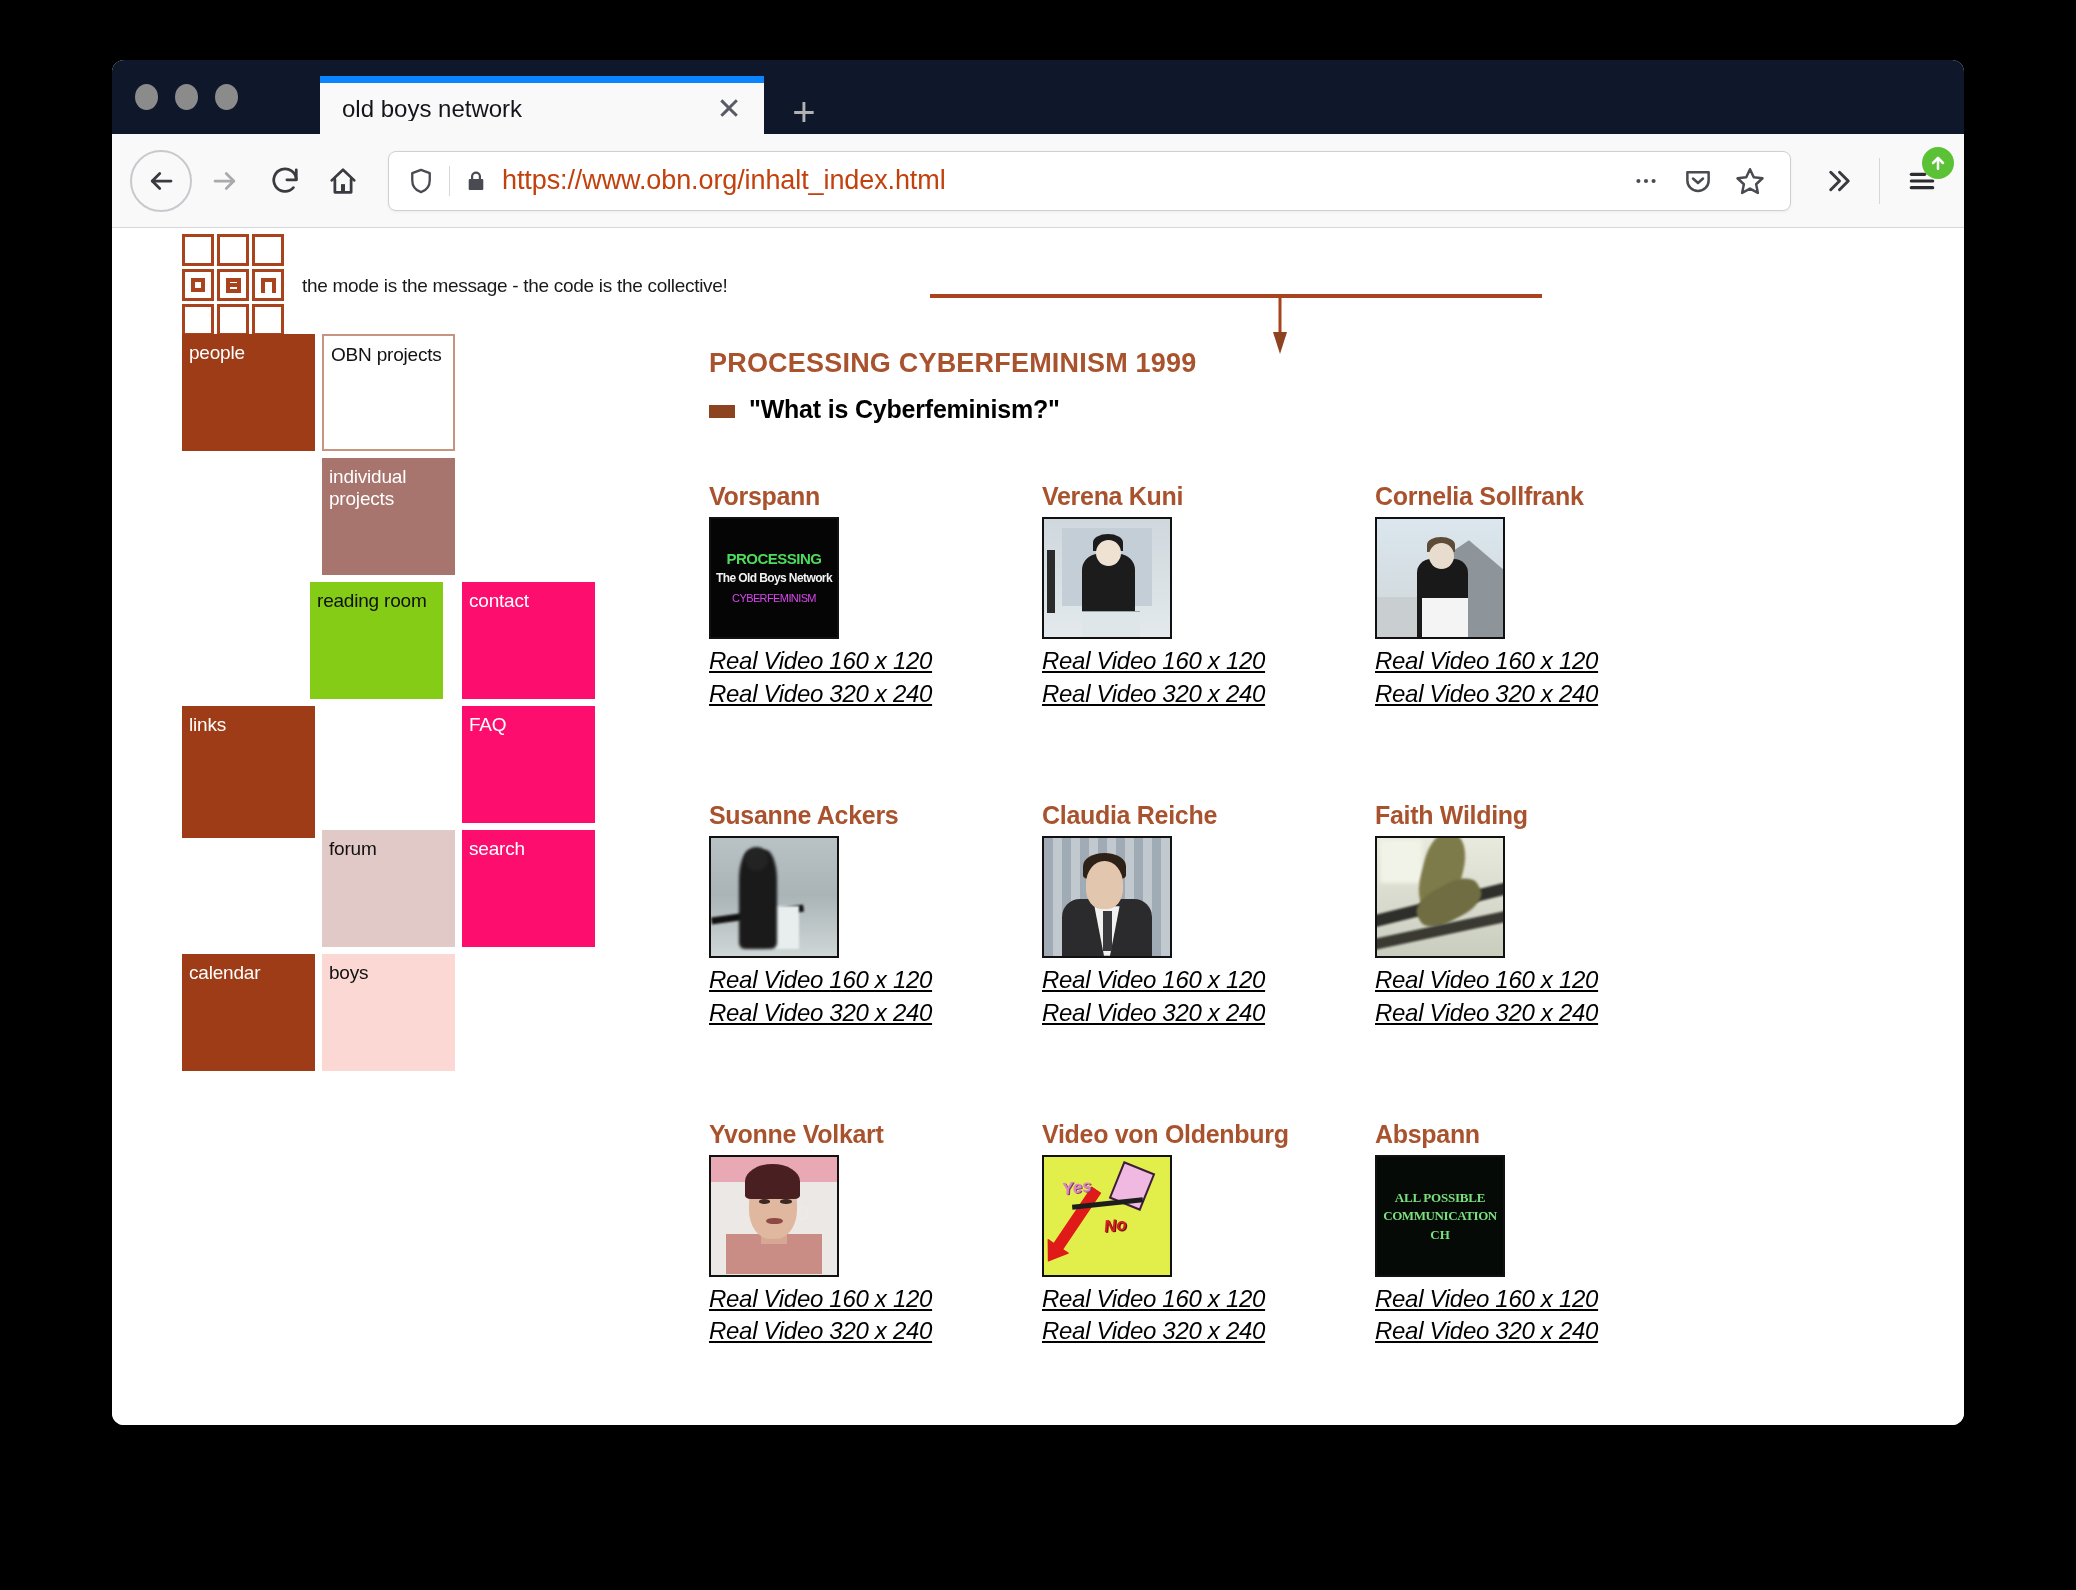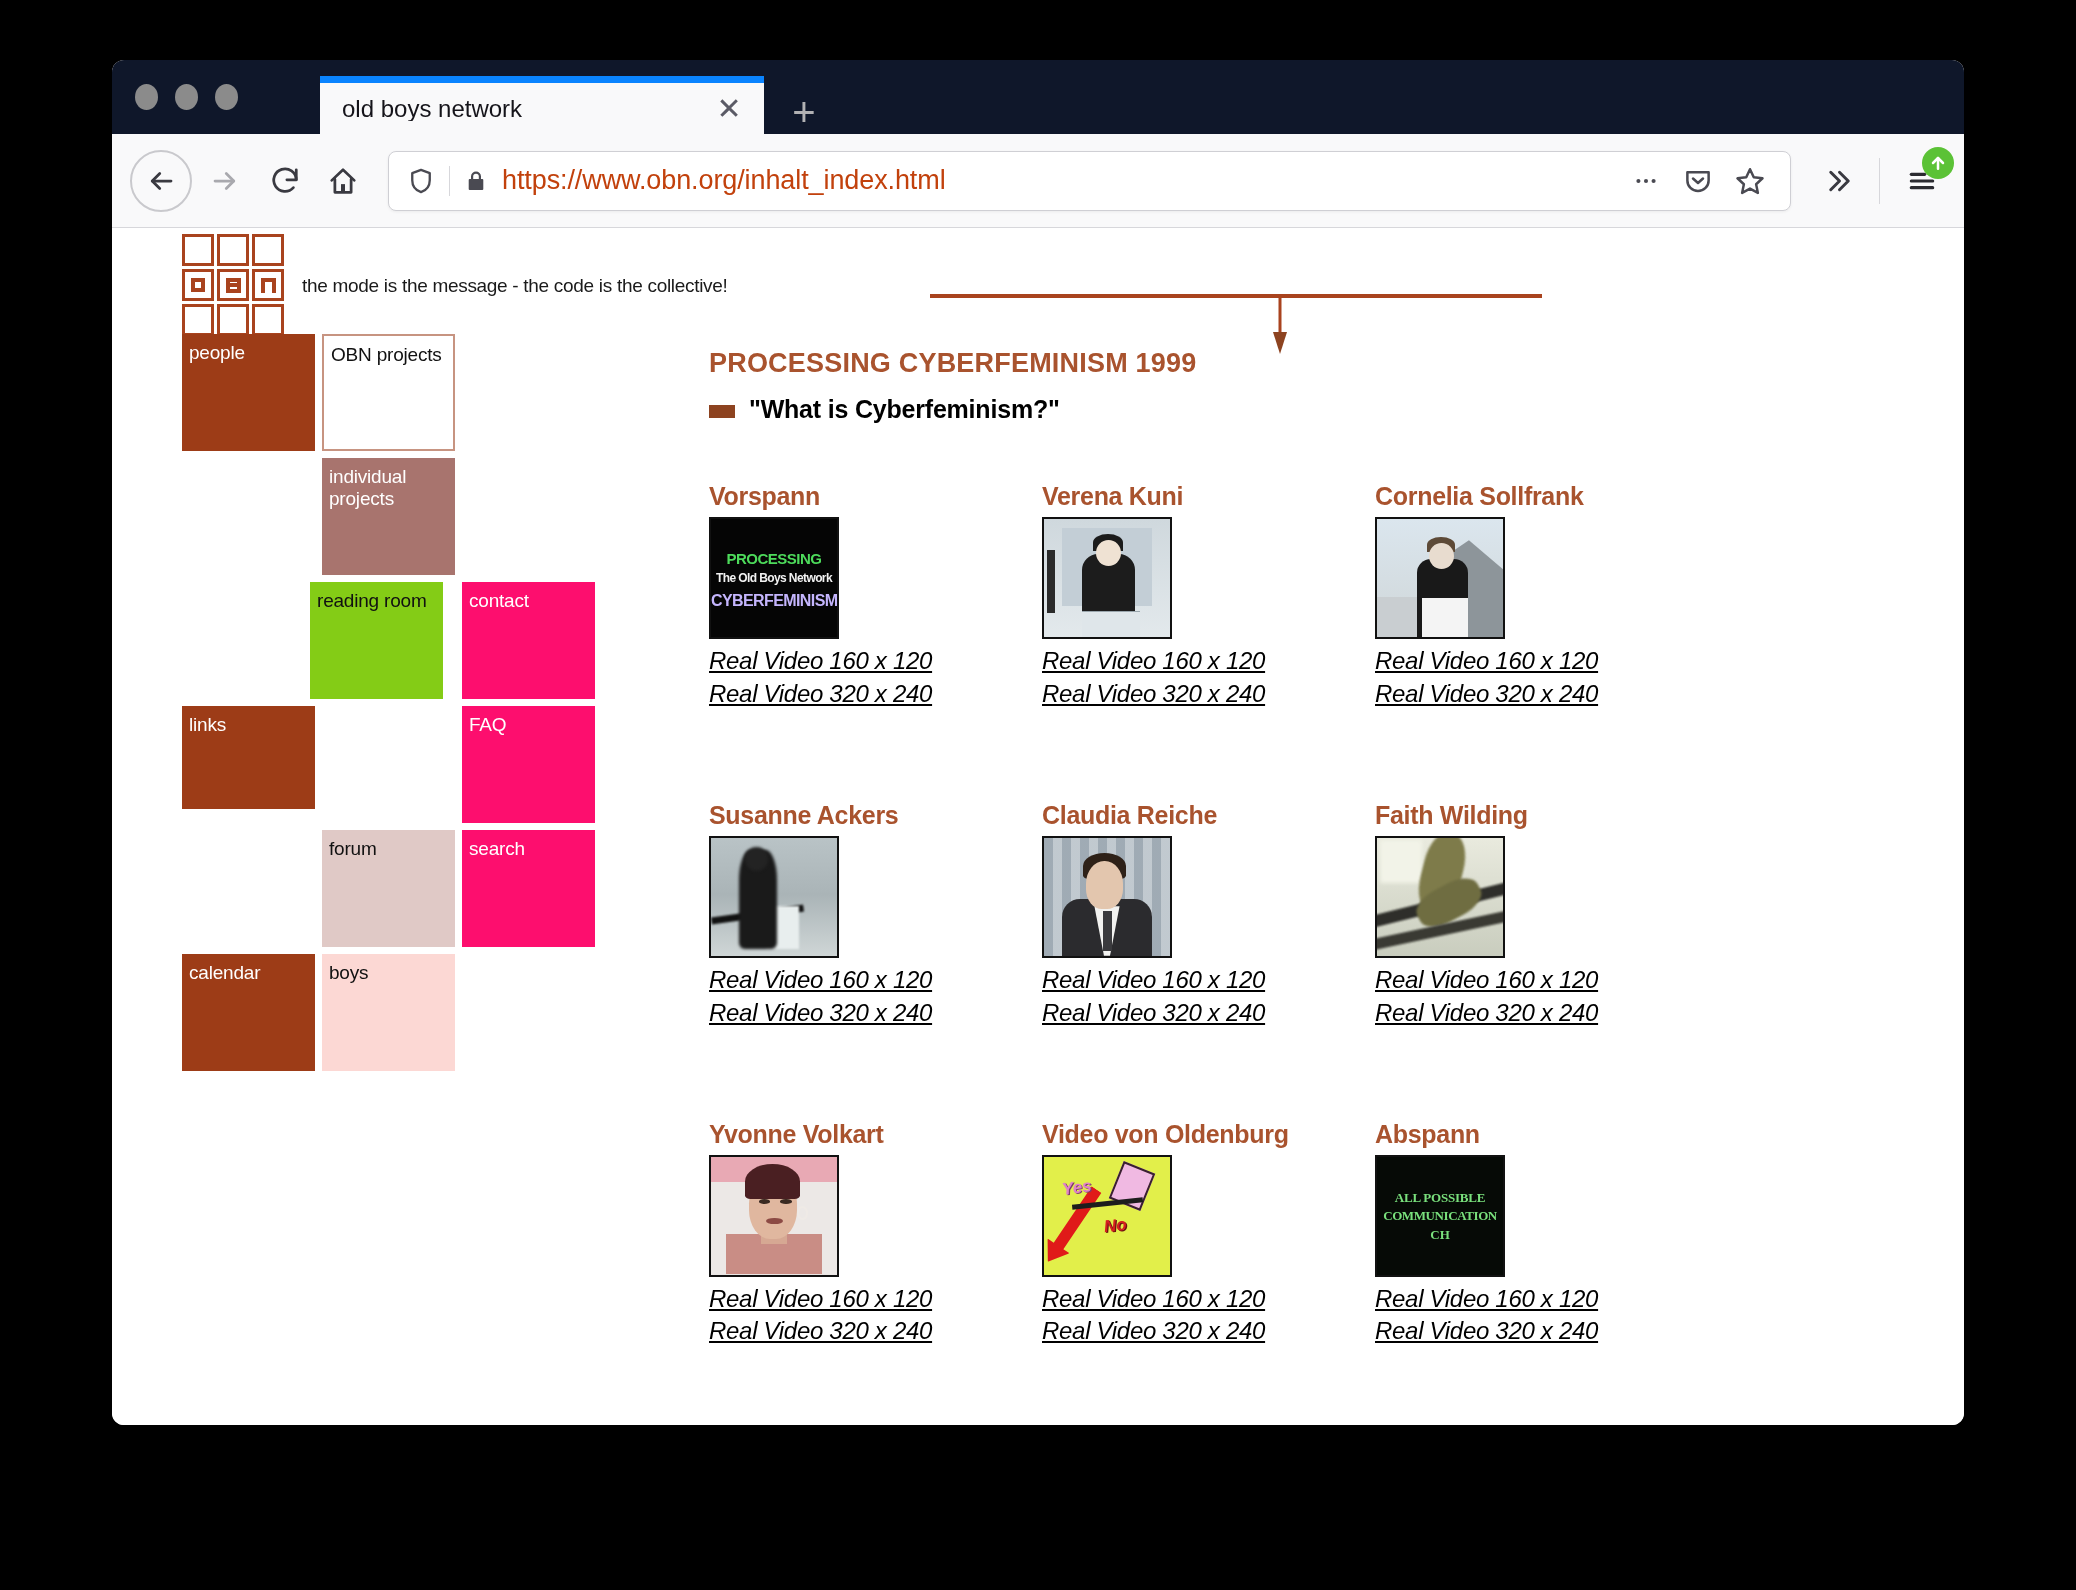--- a/index.html
+++ b/index.html
@@ -324,21 +324,21 @@
     white-space: nowrap;
   }
 
   
   .thumb-inner { position:absolute; inset:0; }
   .tl { position: absolute; width: 100%; text-align: center; white-space: nowrap; }
 
   .th-vorspann { background:#050505; }
   .th-vorspann .t1 { top:26%; color:#4ddb5b; font-size:15px; font-weight:bold; letter-spacing:-0.5px;}
   .th-vorspann .t2 { top:44%; color:#f2f2f2; font-size:12px; font-weight:bold; letter-spacing:-0.6px;}
-  .th-vorspann .t3 { top:62%; color:#c4b5fd; font-size:16px; font-weight:bold; letter-spacing:-0.6px;}
+  .th-vorspann .t3 { top:62%; color:#d946ef; font-size:11px; font-weight:normal; letter-spacing:-0.6px;}
 
   .th-abspann { background:#060a06; }
   .th-abspann .t1 { top:28%; color:#79e07c; font-size:13px; font-weight:bold; font-family:"Liberation Serif", serif; letter-spacing:-0.2px;}
   .th-abspann .t2 { top:44%; color:#79e07c; font-size:13px; font-weight:bold; font-family:"Liberation Serif", serif; letter-spacing:-0.4px;}
   .th-abspann .t3 { top:60%; color:#79e07c; font-size:13px; font-weight:bold; font-family:"Liberation Serif", serif;}
 
   .th-kuni { background: linear-gradient(#cfd8dd, #e3e9ec); }
   .th-kuni .panel { position:absolute; left:14%; top:8%; width:72%; height:66%; background:#c3ced6; }
   .th-kuni .body { position:absolute; left:30%; top:30%; width:42%; height:58%; background:#1c1c1c; border-radius:16px 16px 0 0;}
   .th-kuni .head { position:absolute; left:41%; top:18%; width:20%; height:22%; background:#efe2d3; border-radius:50%;}
@@ -527,21 +527,21 @@
           <polygon points="13,58 6,36 20,36" fill="#8d4320"></polygon>
         </svg>
       </div>
 
       <div id="nav-grid">
           <div class="nav-block" style="left: 140px; top: 0px; width: 133px; height: 117px; background: rgb(255, 255, 255); color: rgb(17, 17, 17); border: 2px solid rgb(199, 148, 129);"><span>OBN projects</span></div>
           <div class="nav-block" style="left: 0px; top: 0px; width: 133px; height: 117px; background: rgb(157, 60, 23); color: rgb(255, 255, 255);"><span>people</span></div>
           <div class="nav-block" style="left: 140px; top: 124px; width: 133px; height: 117px; background: rgb(168, 116, 110); color: rgb(255, 255, 255);"><span>individual projects</span></div>
           <div class="nav-block" style="left: 128px; top: 248px; width: 133px; height: 117px; background: #84cc16; color: rgb(17, 17, 17);"><span>reading room</span></div>
           <div class="nav-block" style="left: 280px; top: 248px; width: 133px; height: 117px; background: rgb(253, 14, 110); color: rgb(255, 255, 255);"><span>contact</span></div>
-          <div class="nav-block" style="left: 0px; top: 372px; width: 133px; height: 103px; background: rgb(157, 60, 23); color: rgb(255, 255, 255);"><span>links</span></div>
+          <div class="nav-block" style="left: 0px; top: 372px; width: 133px; height: 132px; background: rgb(157, 60, 23); color: rgb(255, 255, 255);"><span>links</span></div>
           <div class="nav-block" style="left: 280px; top: 372px; width: 133px; height: 117px; background: rgb(253, 14, 110); color: rgb(255, 255, 255);"><span>FAQ</span></div>
           <div class="nav-block" style="left: 140px; top: 496px; width: 133px; height: 117px; background: rgb(224, 201, 198); color: rgb(17, 17, 17);"><span>forum</span></div>
           <div class="nav-block" style="left: 280px; top: 496px; width: 133px; height: 117px; background: rgb(253, 14, 110); color: rgb(255, 255, 255);"><span>search</span></div>
           <div class="nav-block" style="left: 0px; top: 620px; width: 133px; height: 117px; background: rgb(157, 60, 23); color: rgb(255, 255, 255);"><span>calendar</span></div>
           <div class="nav-block" style="left: 140px; top: 620px; width: 133px; height: 117px; background: rgb(252, 216, 212); color: rgb(17, 17, 17);"><span>boys</span></div>
         </div>
 
       <div id="main-column">
         <h1 id="page-title">PROCESSING CYBERFEMINISM 1999</h1>
         <div id="subtitle-row">

